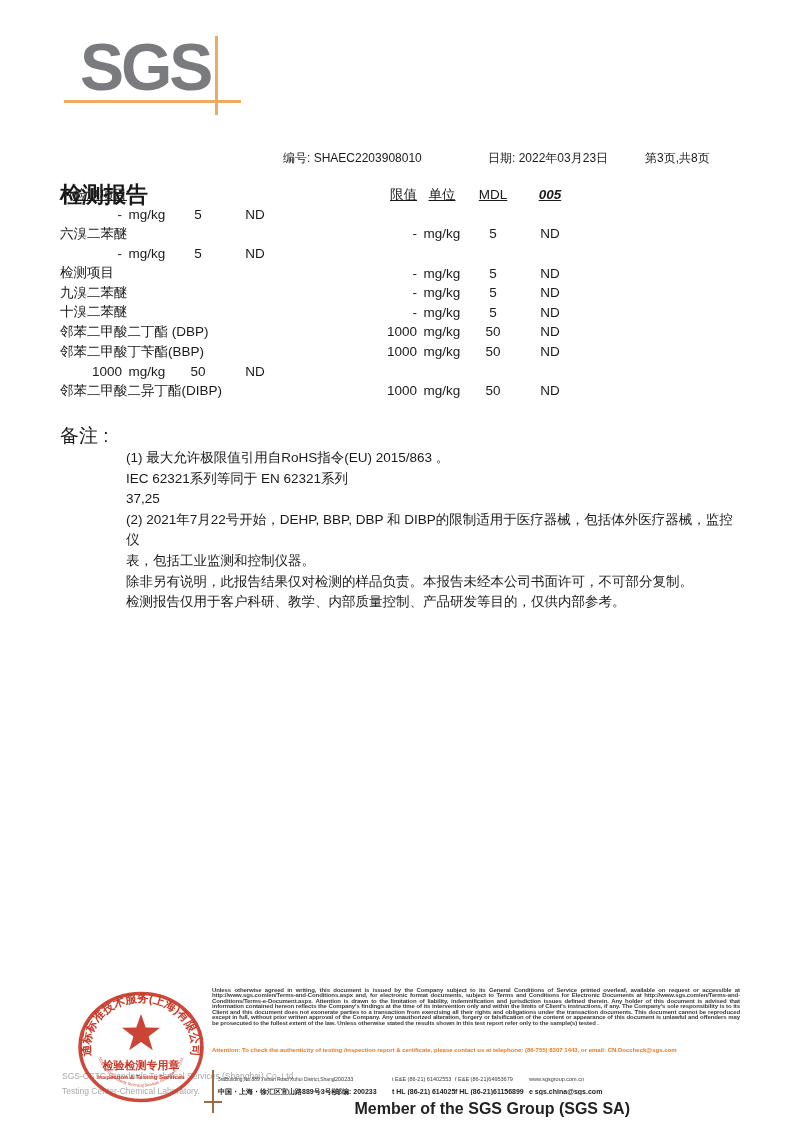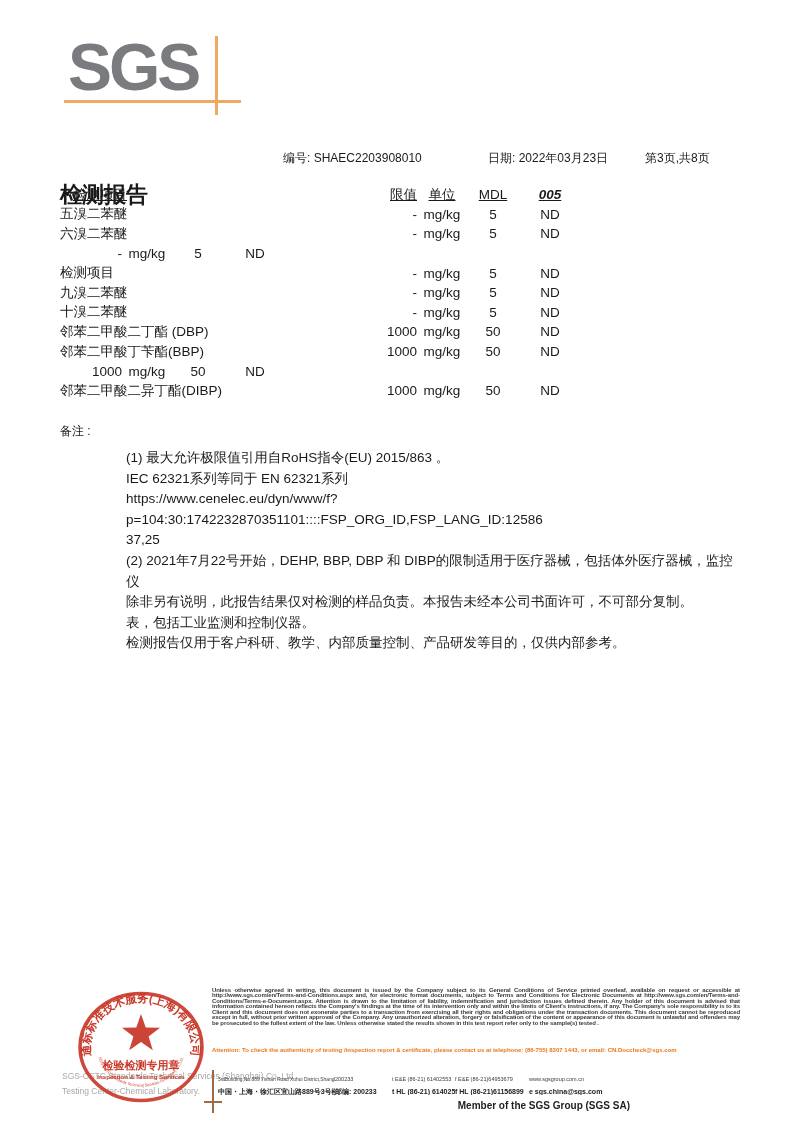--- a/index.html
+++ b/index.html
@@ -3,21 +3,21 @@
 <meta charset="utf-8">
 <style>
   html,body{margin:0;padding:0;background:#e8e8e8;}
   .page{
     position:relative;width:800px;height:1131px;background:#ffffff;
     font-family:"Liberation Sans",sans-serif;color:#1a1a1a;overflow:hidden;
     margin:0 auto;
   }
   
   .logo-letters{
-    position:absolute;left:68px;top:34px;font-size:66px;font-weight:900;
+    position:absolute;left:80px;top:34px;font-size:66px;font-weight:900;
     color:#7a7b7e;letter-spacing:-3px;line-height:1;
     font-family:"Liberation Sans",sans-serif;
   }
   .logo-hline{position:absolute;left:64px;top:100px;width:177px;height:3px;background:#edaa60;}
   .logo-vline{position:absolute;left:215px;top:36px;width:3px;height:79px;background:#edaa60;}
   
   .report-title{position:absolute;left:60px;top:144px;font-size:22px;font-weight:700;margin-top:36px;}
   .hdr-meta{position:absolute;top:150px;font-size:12px;}
   .hdr-no{left:283px;}
   .hdr-date{left:488px;}
@@ -27,21 +27,21 @@
   .trow{display:flex;height:19.6px;align-items:center;}
   .c-item{width:295px;}
   .c-limit{width:62px;text-align:right;}
   .c-unit{width:50px;text-align:center;}
   .c-mdl{width:52px;text-align:center;}
   .c-sample{width:62px;text-align:center;}
   .thead .hcell{text-decoration:underline;}
   .thead .c-item{padding-left:13px;width:282px;}
   .thead .c-sample .hcell{font-style:italic;font-weight:700;text-align:center;}
   
-  .notes-label{position:absolute;left:60px;top:423px;font-size:12px;}
+  .notes-label{position:absolute;left:60px;top:423px;font-size:19px;}
   .notes-lines{position:absolute;left:126px;top:448px;font-size:13.5px;line-height:20.6px;width:620px;}
   
   .company-gray{position:absolute;left:62px;font-size:8.5px;color:#a8a8a8;white-space:nowrap;}
   .cg1{top:1071px;}
   .cg2{top:1086px;}
   .stamp{position:absolute;left:76px;top:990px;}
   .disclaimer{
     position:absolute;left:212px;top:988px;width:528px;
     font-size:6px;line-height:5.45px;color:#3c3c3c;font-weight:600;
     text-align:justify;letter-spacing:-0.1px;
@@ -53,21 +53,21 @@
   .mark-v{position:absolute;left:212px;top:1070px;width:1.5px;height:43px;background:#a06b42;}
   .mark-h{position:absolute;left:204px;top:1101px;width:18px;height:1.5px;background:#a06b42;}
   .addr-row{position:absolute;left:218px;width:522px;display:grid;
     grid-template-columns:117px 57px 63px 74px 1fr;align-items:baseline;}
   .addr-en{top:1076px;font-size:5.5px;color:#3c3c3c;}
   .addr-en .cell{white-space:nowrap;overflow:hidden;}
   .addr-cn{top:1087px;font-size:7px;color:#222;font-weight:700;}
   .addr-cn .cell{white-space:nowrap;overflow:hidden;}
   .addr-en .c1{font-size:4.9px;}
   .member{position:absolute;left:218px;top:1100px;width:412px;text-align:right;
-    font-size:10px;font-weight:600;color:#222;}
+    font-size:16px;font-weight:600;color:#222;}
 </style>
 </head>
 <body>
 
 <div class="page">
 
   <div>
     <div class="logo-letters">SGS</div>
     <div class="logo-hline"></div>
     <div class="logo-vline"></div>
@@ -80,21 +80,20 @@
 
   <div class="rtable">
     <div class="trow thead">
       <span class="c-item"><span class="hcell">检测项目</span></span>
       <span class="c-limit"><span class="hcell">限值</span></span>
       <span class="c-unit"><span class="hcell">单位</span></span>
       <span class="c-mdl"><span class="hcell">MDL</span></span>
       <span class="c-sample"><span class="hcell">005</span></span>
     </div>
     <div class="trow">
-      <span class="c-item">五溴二苯醚</span>
       <span class="c-limit">-</span>
       <span class="c-unit">mg/kg</span>
       <span class="c-mdl">5</span>
       <span class="c-sample">ND</span>
     </div>
     <div class="trow">
       <span class="c-item">六溴二苯醚</span>
       <span class="c-limit">-</span>
       <span class="c-unit">mg/kg</span>
       <span class="c-mdl">5</span>
@@ -153,25 +152,24 @@
       <span class="c-unit">mg/kg</span>
       <span class="c-mdl">50</span>
       <span class="c-sample">ND</span>
     </div>
   </div>
 
   <div class="notes-label">备注 :</div>
   <div class="notes-lines">
     <div>(1) 最大允许极限值引用自RoHS指令(EU) 2015/863 。</div>
     <div>IEC 62321系列等同于 EN 62321系列</div>
-    <div>https://www.cenelec.eu/dyn/www/f?p=104:30:1742232870351101::::FSP_ORG_ID,FSP_LANG_ID:12586</div>
     <div>37,25</div>
     <div>(2) 2021年7月22号开始，DEHP, BBP, DBP 和 DIBP的限制适用于医疗器械，包括体外医疗器械，监控仪</div>
+    <div>表，包括工业监测和控制仪器。</div>
     <div>除非另有说明，此报告结果仅对检测的样品负责。本报告未经本公司书面许可，不可部分复制。</div>
-    <div>表，包括工业监测和控制仪器。</div>
     <div>检测报告仅用于客户科研、教学、内部质量控制、产品研发等目的，仅供内部参考。</div>
   </div>
 
   <div class="company-gray cg1">SGS-CSTC Standards Technical Services (Shanghai) Co.,Ltd.</div>
   <div class="company-gray cg2">Testing Center-Chemical Laboratory.</div>
 
   <svg class="stamp" width="130" height="115" viewBox="0 0 130 115">
     <ellipse cx="65" cy="57" rx="61" ry="53.5" fill="none" stroke="#c93a2a" stroke-width="3.5" opacity="0.92"></ellipse>
     <defs>
       <path id="arcTop" d="M 18.8,76 A 51,45 0 1 1 111.2,76" fill="none"></path>

